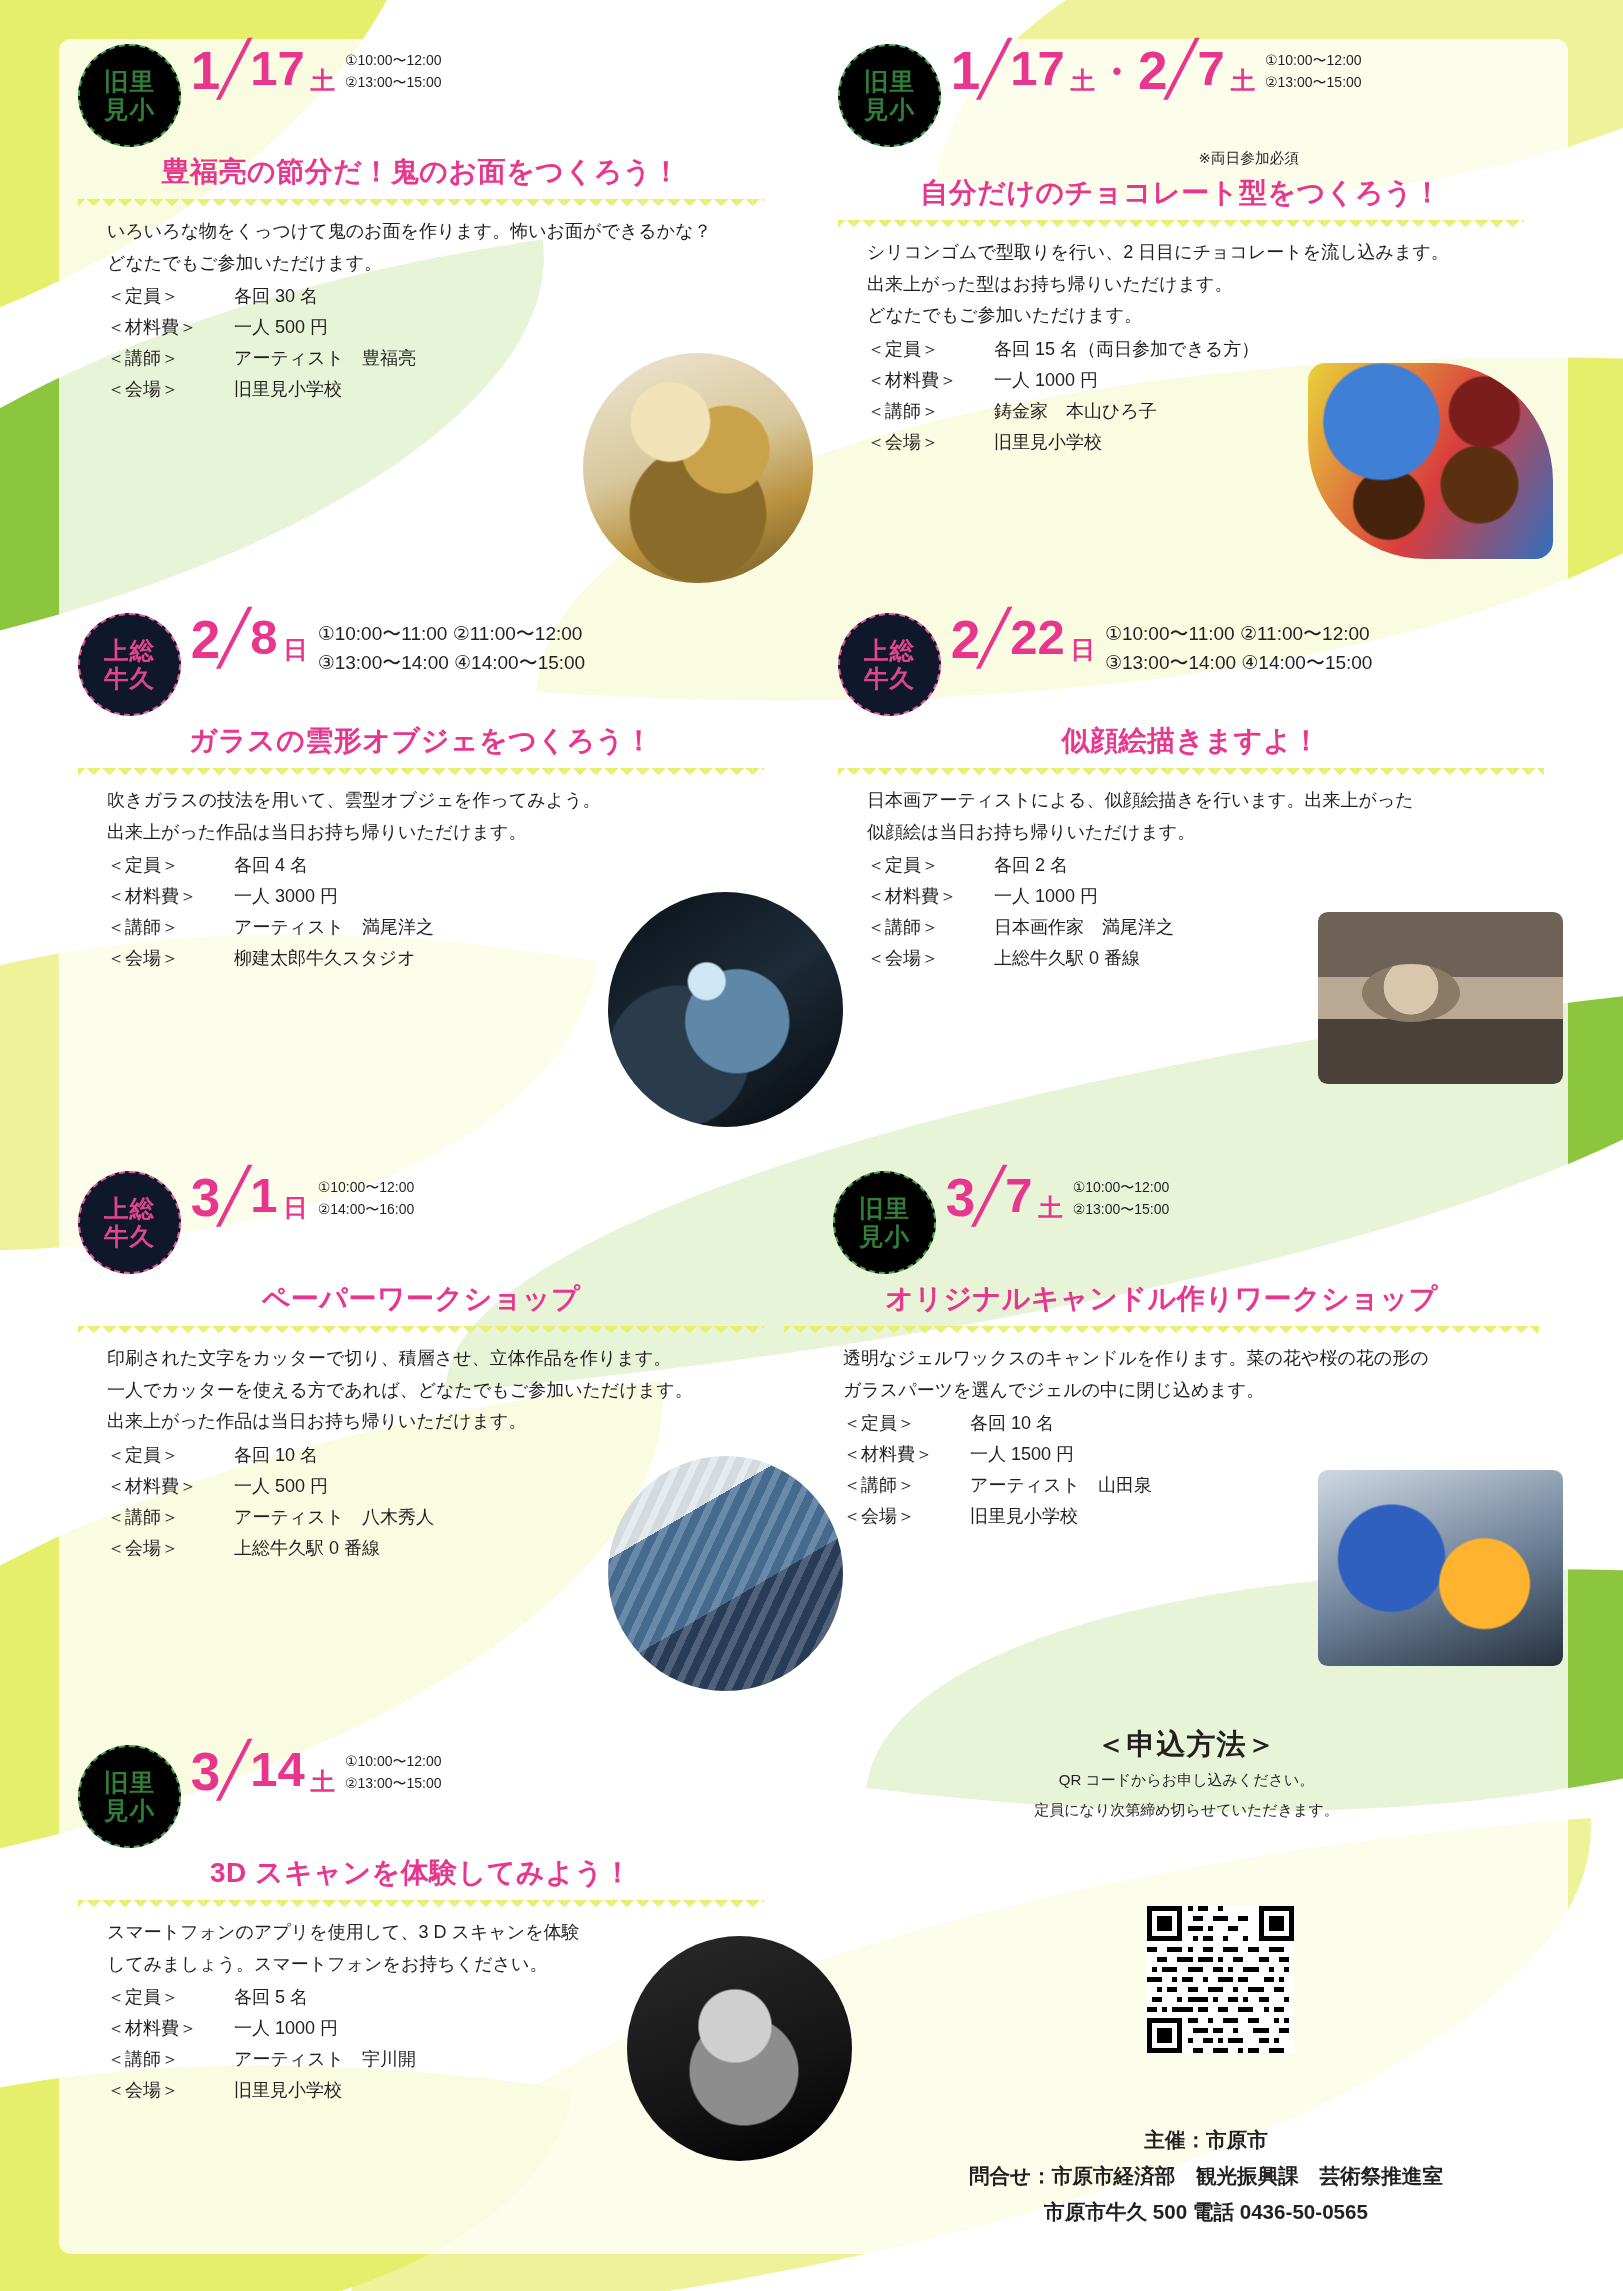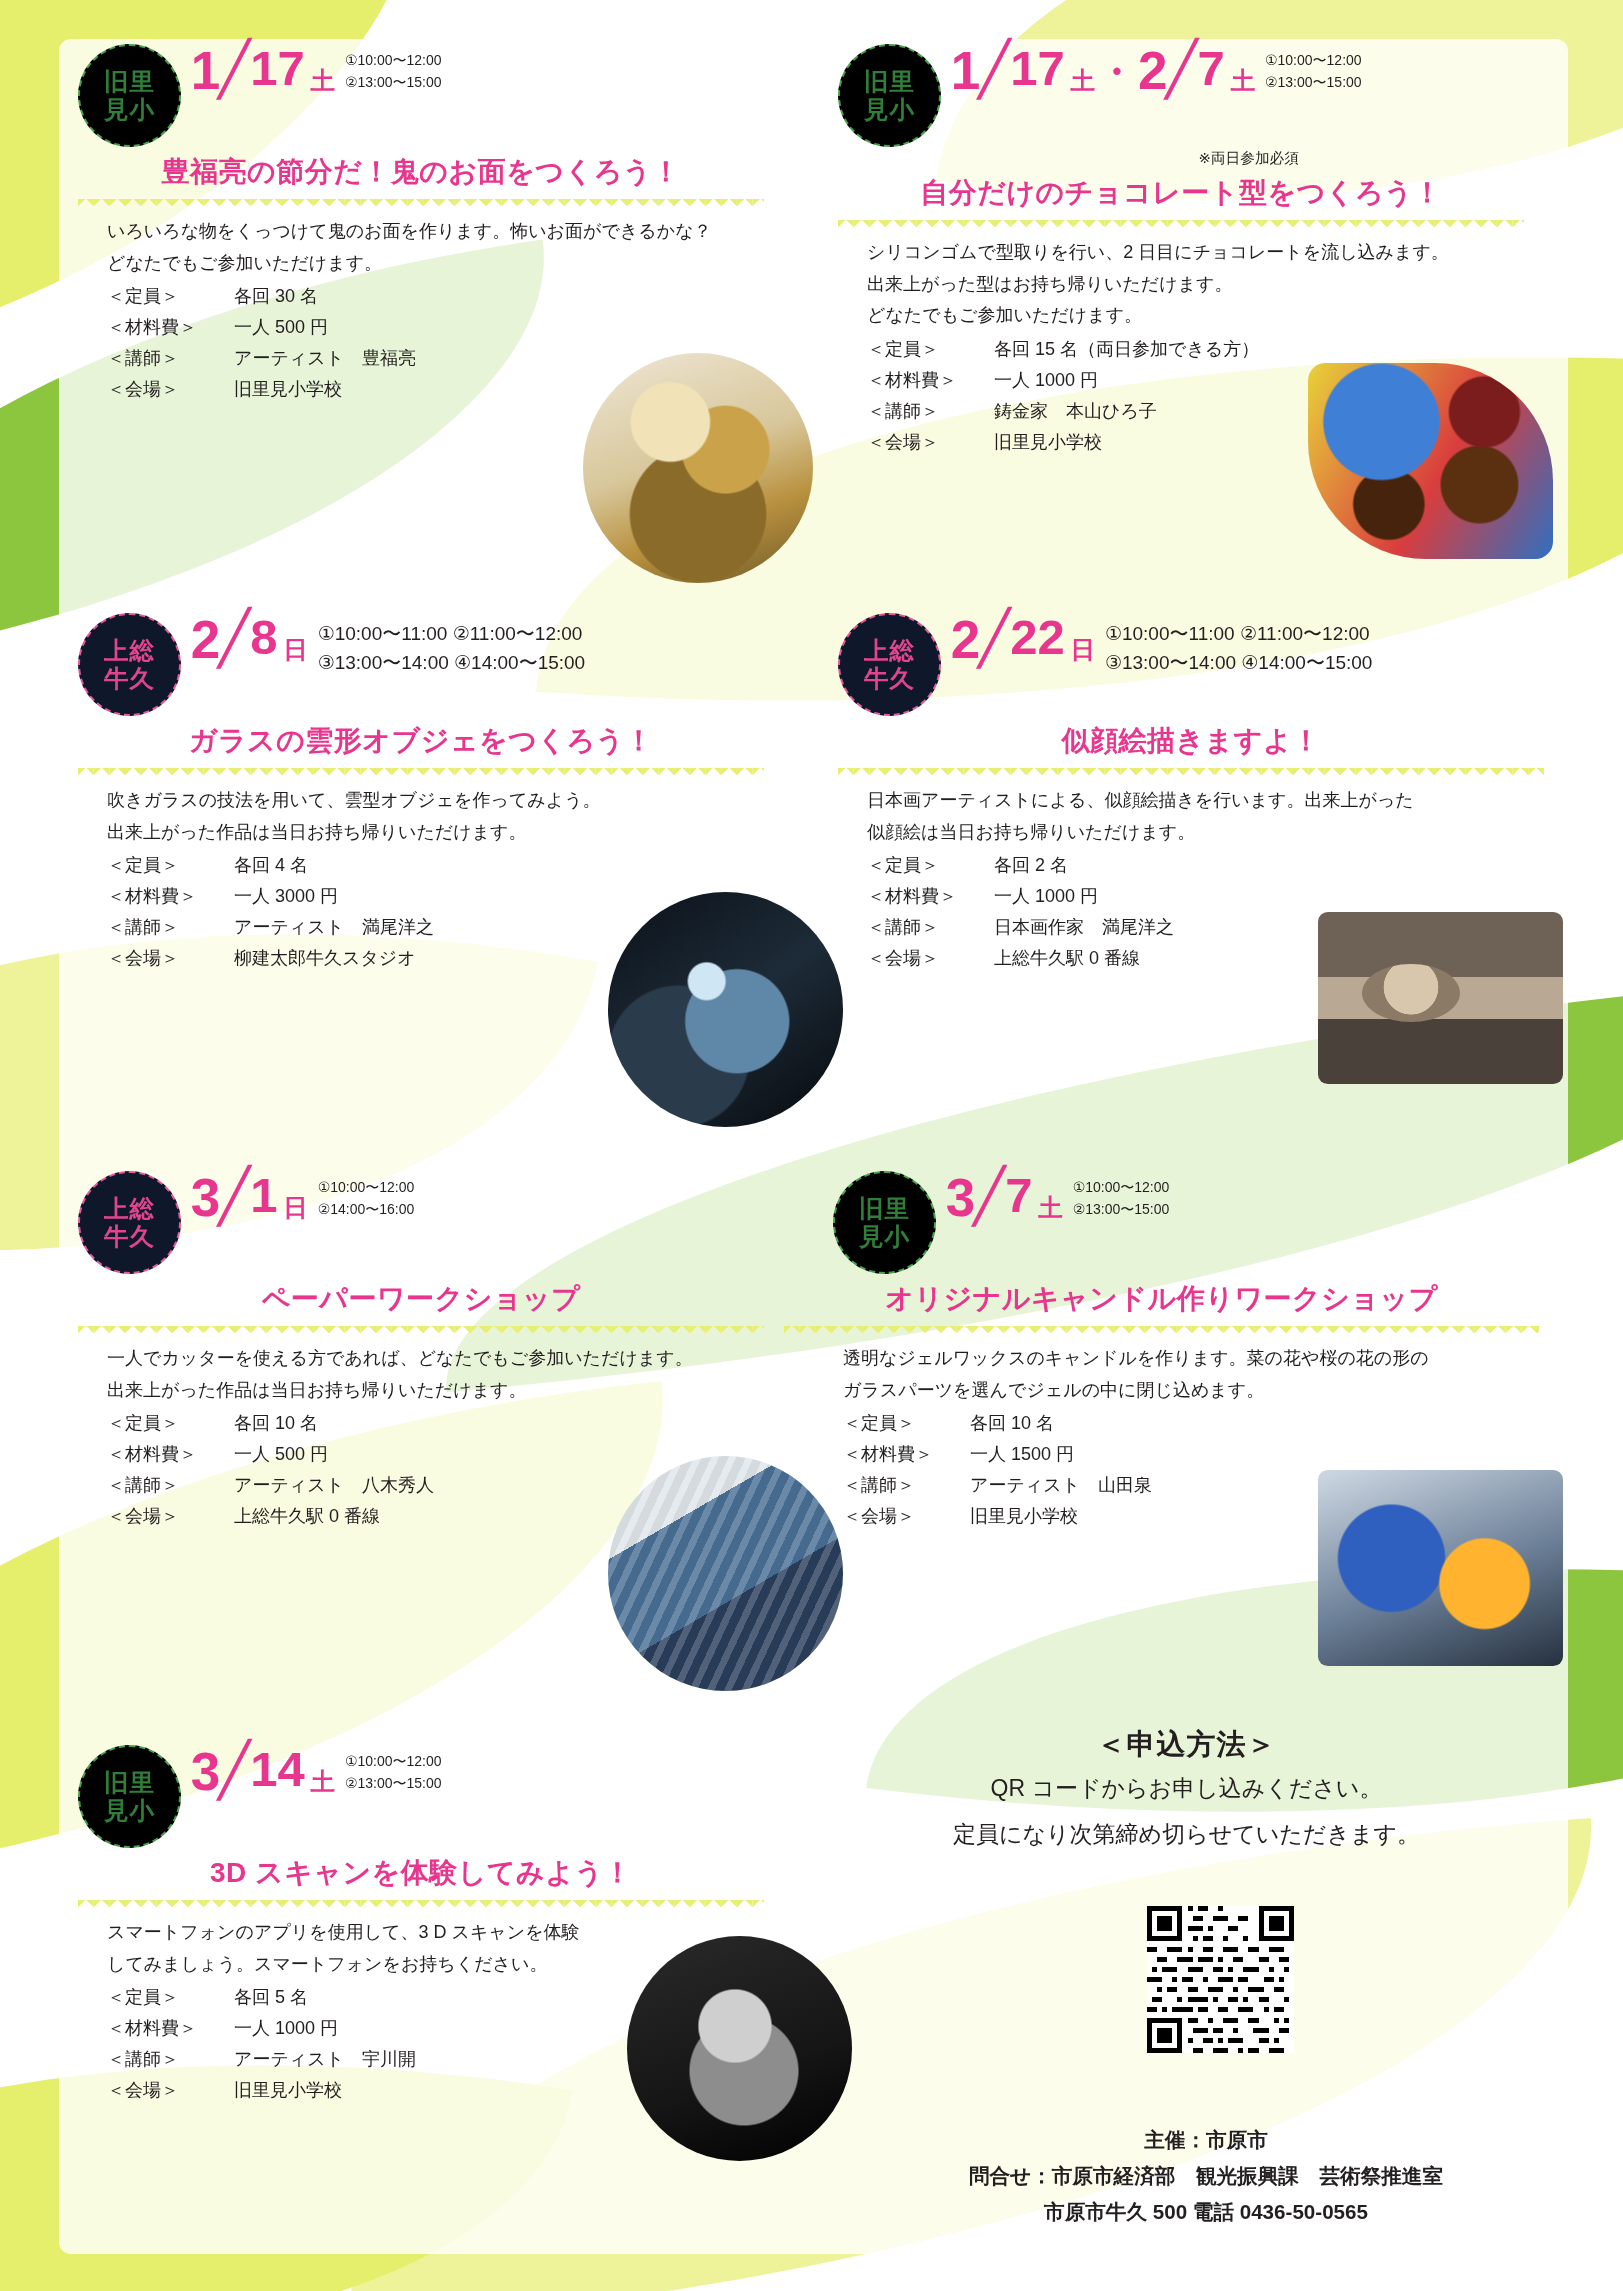--- a/index.html
+++ b/index.html
@@ -89,21 +89,21 @@
      radial-gradient(circle at 30% 45%, #2f5fbf 0 26%, rgba(0,0,0,0) 27%),
      linear-gradient(160deg,#cfd9e4,#6b7f97 55%,#26313f);}
   .ph-3d{background:
      radial-gradient(circle at 48% 40%, #cfcfcf 0 20%, rgba(0,0,0,0) 21%),
      radial-gradient(circle at 52% 60%, #8d8d8d 0 30%, rgba(0,0,0,0) 31%),
      linear-gradient(160deg,#2a2a2a,#151515 60%,#000);}
 
   
   .apply{position:absolute;text-align:center;width:549px;}
   .apply-title{font-size:29px;font-weight:bold;color:#231f20;letter-spacing:1px;}
-  .apply-line{font-size:23px;line-height:2.0;color:#231f20;}
+  .apply-line{font-size:15px;line-height:2.0;color:#231f20;}
   .qr{position:absolute;width:147px;height:147px;background:#fff;}
   .qr svg{display:block;}
   .footer{position:absolute;text-align:center;width:686px;font-size:20.6px;line-height:1.75;font-weight:bold;color:#231f20;}
 </style>
 </head>
 <body>
 
 <div class="bg">
   <div class="leaf" style="left:-274px;top:-118px;width:745px;height:421px;transform:rotate(-12deg);"></div>
   <div class="leaf pale" style="left:961px;top:-176px;width:882px;height:421px;transform:rotate(8deg);"></div>
@@ -328,20 +328,21 @@
     <div style="flex:1">
       <div class="times">
         <div>①10:00〜12:00</div>
         <div>②14:00〜16:00</div>
       </div>
     </div>
   </div>
   <div class="title">ペーパーワークショップ</div>
   <div class="dashline"></div>
   <div class="body" style="padding-left:29px;">
+    <div>印刷された文字をカッターで切り、積層させ、立体作品を作ります。</div>
     <div>一人でカッターを使える方であれば、どなたでもご参加いただけます。</div>
     <div>出来上がった作品は当日お持ち帰りいただけます。</div>
     <div class="specs">
       <div class="specrow">
             <span class="spk">＜定員＞</span>
             <span class="spv">各回 10 名</span>
           </div>
       <div class="specrow">
             <span class="spk">＜材料費＞</span>
             <span class="spv">一人 500 円</span>

